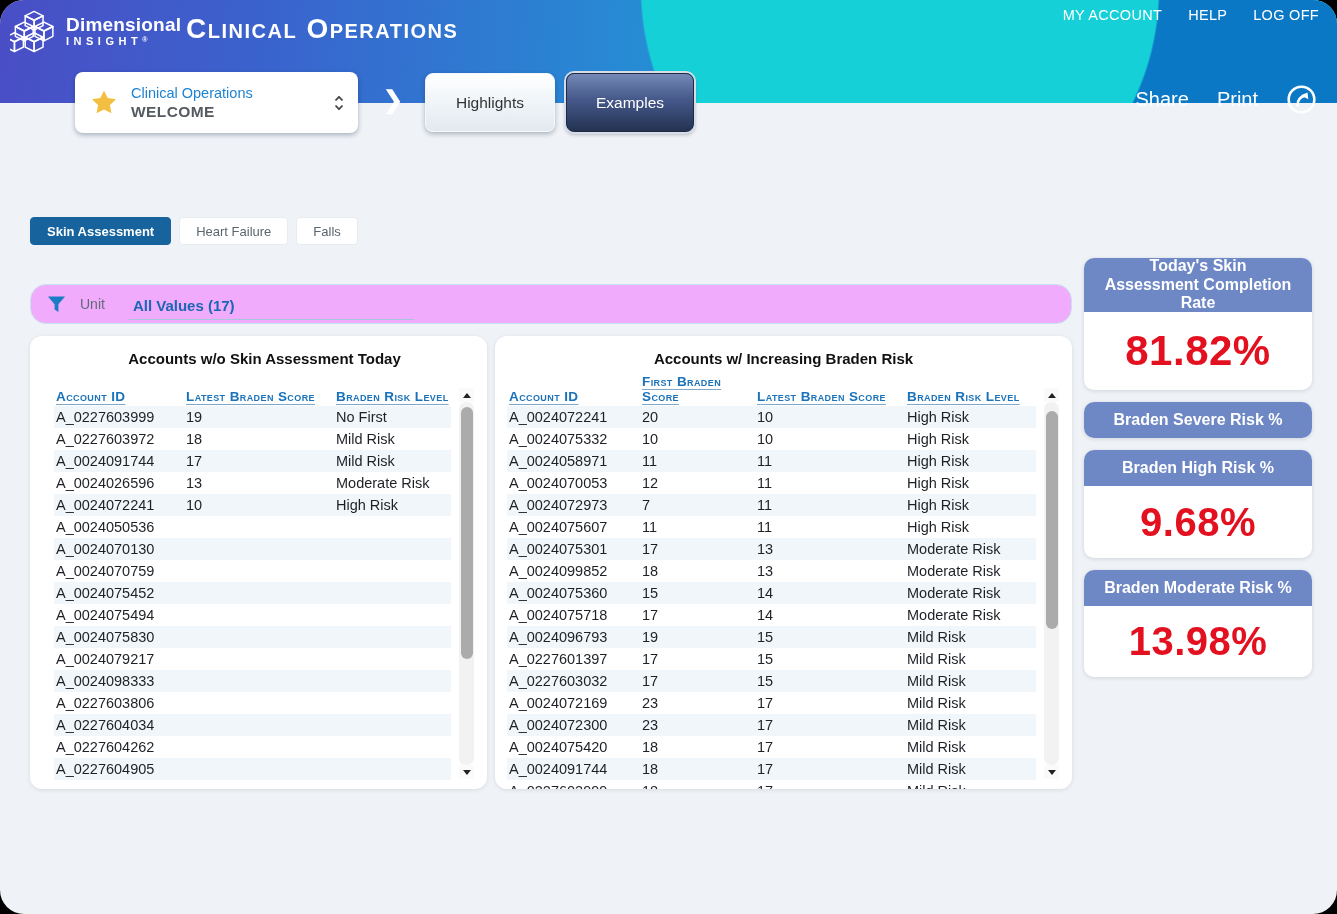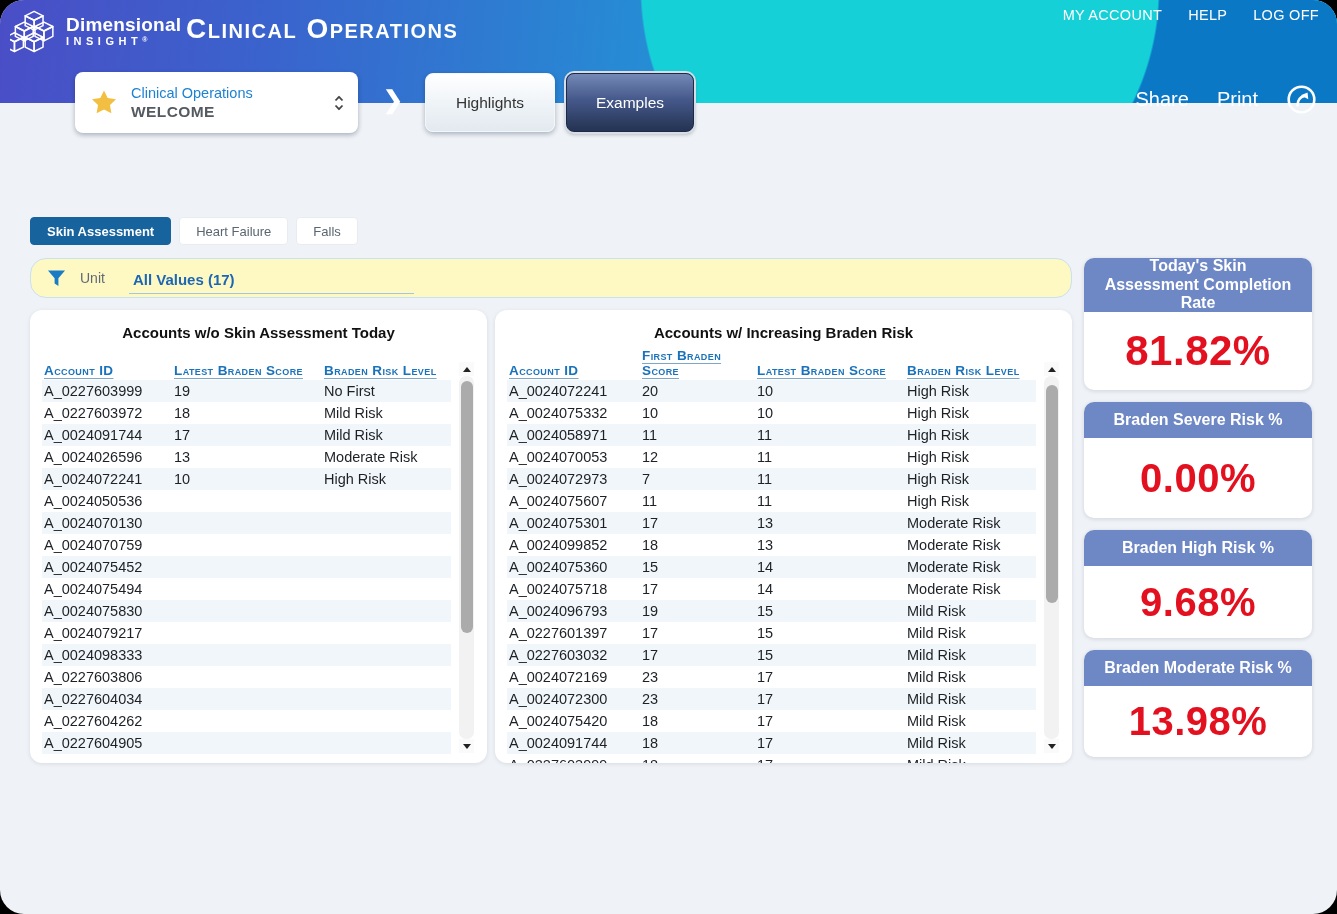--- a/index.html
+++ b/index.html
@@ -51,30 +51,30 @@
   
   .main{position:absolute;top:143px;left:0;right:0;bottom:0;padding:74px 25px 0 30px;}
   .tabs{display:flex;gap:8px;margin-bottom:13px;}
   .tab{height:28px;padding:0 16px;border-radius:4px;display:flex;align-items:center;
        font-size:13px;cursor:pointer;background:#fff;color:#5b6670;border:1px solid #e8ecef;}
   .tab.active{background:#16639e;color:#fff;border-color:#16639e;font-weight:600;}
 
   .content-row{display:flex;gap:12px;align-items:flex-start;}
   .left-col{width:1042px;flex:none;}
 
-  .filterbar{height:40px;background:#fef9c3;border:1px solid #c7e2f2;border-radius:16px;
-             display:flex;align-items:center;padding:0 16px;margin-bottom:12px;}
+  .filterbar{height:40px;background:#f0abfc;border:1px solid #c7e2f2;border-radius:16px;
+             display:flex;align-items:center;padding:0 16px;margin-bottom:12px;margin-top:26px;}
   .filter-label{color:#5f6a75;font-size:14px;margin:0 24px 0 14px;}
   .filter-value{width:285px;border-bottom:1px solid #a5c6dc;padding:0 0 5px 4px;
                 color:#1b66b5;font-size:15px;font-weight:bold;cursor:pointer;margin-top:8px;}
 
   .panels{display:flex;gap:8px;height:453px;}
   .panel{position:relative;background:#fff;border-radius:12px;box-shadow:0 1px 4px rgba(20,40,70,.10);
          overflow:hidden;}
-  .panel.pl{width:457px;} .panel.pr{width:577px;}
+  .panel.pl{width:457px;padding-left:12px;} .panel.pr{width:577px;}
   .panel-title{margin-top:14px;text-align:center;font-size:15px;font-weight:bold;color:#111;height:20px;}
 
   .thead{display:flex;margin:10px 36px 2px 12px;height:24px;align-items:flex-end;}
   .th{font-variant:small-caps;font-weight:bold;font-size:13.5px;color:#1a72ba;letter-spacing:.4px;
       text-decoration:underline;text-decoration-thickness:1px;text-underline-offset:3px;
       text-decoration-color:#7fa8c8;cursor:pointer;}
   .tbody{margin:0 36px 0 12px;overflow:hidden;height:383px;}
   .tr{display:flex;height:22px;align-items:center;}
   .tr:nth-child(odd){background:#f1f6fa;}
   .td{font-size:14.5px;color:#1d2126;white-space:nowrap;overflow:hidden;}
@@ -465,21 +465,20 @@
         </div>
       </div>
 
       <aside class="kpi-col">
         <div class="kpi">
           <div class="kpi-head">Today's Skin Assessment Completion Rate</div>
           <div class="kpi-val">81.82%</div>
         </div>
         <div class="kpi">
           <div class="kpi-head">Braden Severe Risk %</div>
-          <div class="kpi-val">0.00%</div>
         </div>
         <div class="kpi">
           <div class="kpi-head">Braden High Risk %</div>
           <div class="kpi-val">9.68%</div>
         </div>
         <div class="kpi">
           <div class="kpi-head">Braden Moderate Risk %</div>
           <div class="kpi-val">13.98%</div>
         </div>
       </aside>

